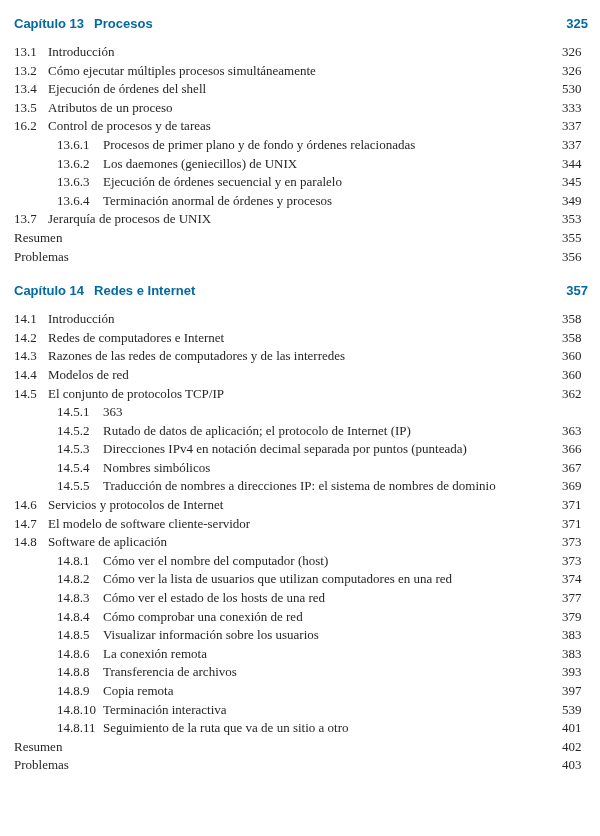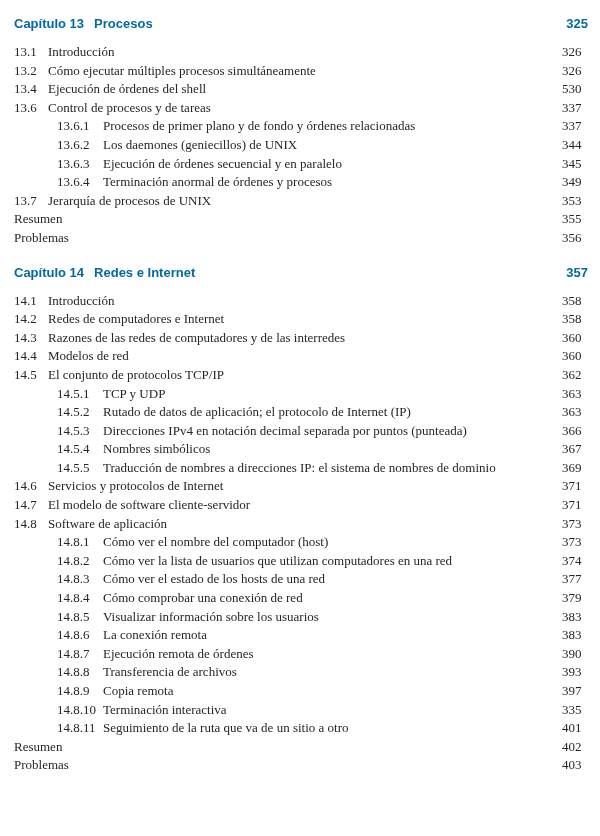--- a/index.html
+++ b/index.html
@@ -80,21 +80,26 @@
           <span class="num">13.2</span>
           <span class="title">Cómo ejecutar múltiples procesos simultáneamente</span>
           <span class="page-num">326</span>
         </div>
         <div class="entry l1">
           <span class="num">13.4</span>
           <span class="title">Ejecución de órdenes del shell</span>
           <span class="page-num">530</span>
         </div>
         <div class="entry l1">
-          <span class="num">13.6</span>
+          <span class="num">13.5</span>
+          <span class="title">Atributos de un proceso</span>
+          <span class="page-num">333</span>
+        </div>
+        <div class="entry l1">
+          <span class="num">16.2</span>
           <span class="title">Control de procesos y de tareas</span>
           <span class="page-num">337</span>
         </div>
         <div class="entry l2">
           <span class="num">13.6.1</span>
           <span class="title">Procesos de primer plano y de fondo y órdenes relacionadas</span>
           <span class="page-num">337</span>
         </div>
         <div class="entry l2">
           <span class="num">13.6.2</span>
@@ -152,21 +157,20 @@
           <span class="title">Modelos de red</span>
           <span class="page-num">360</span>
         </div>
         <div class="entry l1">
           <span class="num">14.5</span>
           <span class="title">El conjunto de protocolos TCP/IP</span>
           <span class="page-num">362</span>
         </div>
         <div class="entry l2">
           <span class="num">14.5.1</span>
-          <span class="title">TCP y UDP</span>
           <span class="page-num">363</span>
         </div>
         <div class="entry l2">
           <span class="num">14.5.2</span>
           <span class="title">Rutado de datos de aplicación; el protocolo de Internet (IP)</span>
           <span class="page-num">363</span>
         </div>
         <div class="entry l2">
           <span class="num">14.5.3</span>
           <span class="title">Direcciones IPv4 en notación decimal separada por puntos (punteada)</span>
@@ -221,38 +225,33 @@
           <span class="num">14.8.5</span>
           <span class="title">Visualizar información sobre los usuarios</span>
           <span class="page-num">383</span>
         </div>
         <div class="entry l2">
           <span class="num">14.8.6</span>
           <span class="title">La conexión remota</span>
           <span class="page-num">383</span>
         </div>
         <div class="entry l2">
-          <span class="num">14.8.7</span>
-          <span class="title">Ejecución remota de órdenes</span>
-          <span class="page-num">390</span>
-        </div>
-        <div class="entry l2">
           <span class="num">14.8.8</span>
           <span class="title">Transferencia de archivos</span>
           <span class="page-num">393</span>
         </div>
         <div class="entry l2">
           <span class="num">14.8.9</span>
           <span class="title">Copia remota</span>
           <span class="page-num">397</span>
         </div>
         <div class="entry l2">
           <span class="num">14.8.10</span>
           <span class="title">Terminación interactiva</span>
-          <span class="page-num">335</span>
+          <span class="page-num">539</span>
         </div>
         <div class="entry l2">
           <span class="num">14.8.11</span>
           <span class="title">Seguimiento de la ruta que va de un sitio a otro</span>
           <span class="page-num">401</span>
         </div>
         <div class="entry l0">
           <span class="title">Resumen</span>
           <span class="page-num">402</span>
         </div>

